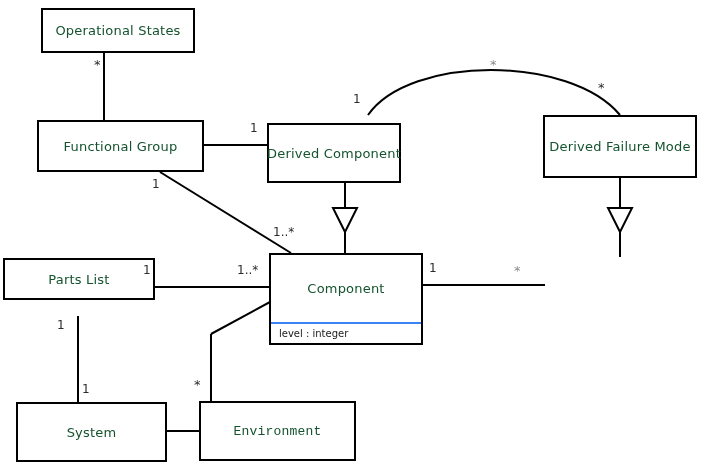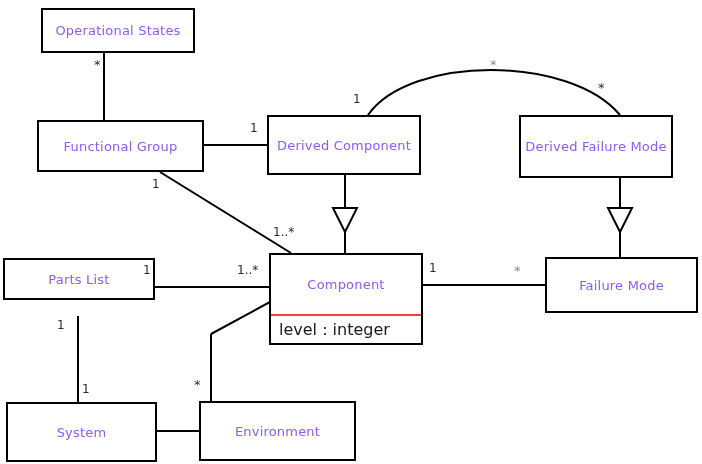--- a/index.html
+++ b/index.html
@@ -32,28 +32,28 @@
     display: flex;
     flex-direction: column;
     z-index: 3;
   }
   .uml-name {
     flex: 1 1 auto;
     display: flex;
     align-items: center;
     justify-content: center;
     font-size: 13px;
-    color: #8b5cf6;
+    color: #14532d;
     letter-spacing: 0.2px;
     white-space: nowrap;
   }
   .uml-attrs {
-    border-top: 2px solid #ef4444;
+    border-top: 2px solid #3b82f6;
     padding: 4px 0 4px 8px;
-    font-size: 16px;
+    font-size: 10px;
     color: #1a1a1a;
     display: flex;
     align-items: center;
   }
   .mult {
     position: absolute;
     font-size: 12px;
     color: #2b2b2b;
     white-space: nowrap;
     z-index: 4;
@@ -103,46 +103,43 @@
   </svg>
 
   <div class="uml-class" style="left:41px; top:8px; width:154px; height:45px;">
     <div class="uml-name">Operational States</div>
   </div>
 
   <div class="uml-class" style="left:37px; top:120px; width:167px; height:52px;">
     <div class="uml-name">Functional Group</div>
   </div>
 
-  <div class="uml-class" style="left:267px; top:115px; width:154px; height:60px;justify-content:center;">
+  <div class="uml-class" style="left:267px; top:123px; width:134px; height:60px;justify-content:center;">
     <div class="uml-name">Derived Component</div>
   </div>
 
-  <div class="uml-class" style="left:519px; top:115px; width:154px; height:63px;">
+  <div class="uml-class" style="left:543px; top:115px; width:154px; height:63px;">
     <div class="uml-name">Derived Failure Mode</div>
   </div>
 
   <div class="uml-class" style="left:3px; top:258px; width:152px; height:42px;">
     <div class="uml-name">Parts List</div>
   </div>
 
   <div class="uml-class" style="left:269px; top:253px; width:154px; height:92px;text-align:center;">
     <div class="uml-name">Component</div>
     <div class="uml-attrs">level : integer</div>
   </div>
 
-  <div class="uml-class" style="left:545px; top:257px; width:153px; height:56px;">
-    <div class="uml-name">Failure Mode</div>
-  </div>
 
-  <div class="uml-class" style="left:6px; top:402px; width:151px; height:60px;">
+  <div class="uml-class" style="left:16px; top:402px; width:151px; height:60px;">
     <div class="uml-name">System</div>
   </div>
 
-  <div class="uml-class" style="left:199px; top:401px; width:157px; height:60px;">
+  <div class="uml-class" style="left:199px; top:401px; width:157px; height:60px;font-family:Liberation Mono, monospace;">
     <div class="uml-name">Environment</div>
   </div>
 
   <div class="mult star" style="left:94px; top:58px;">*</div>
 
   <div class="mult" style="left:250px; top:122px;">1</div>
 
   <div class="mult" style="left:152px; top:178px;">1</div>
 
   <div class="mult" style="left:353px; top:93px;">1</div>

